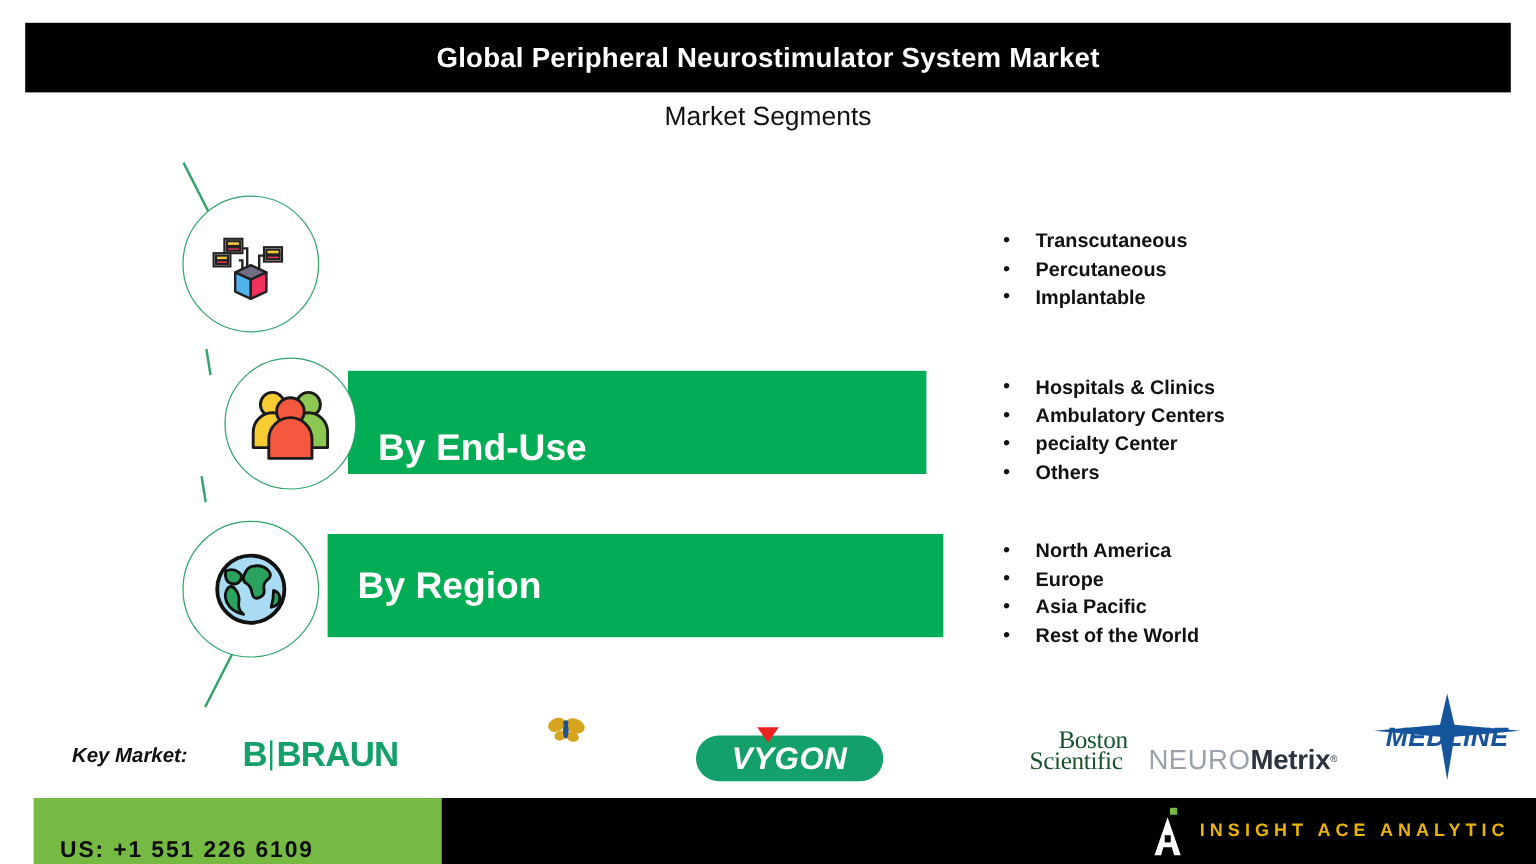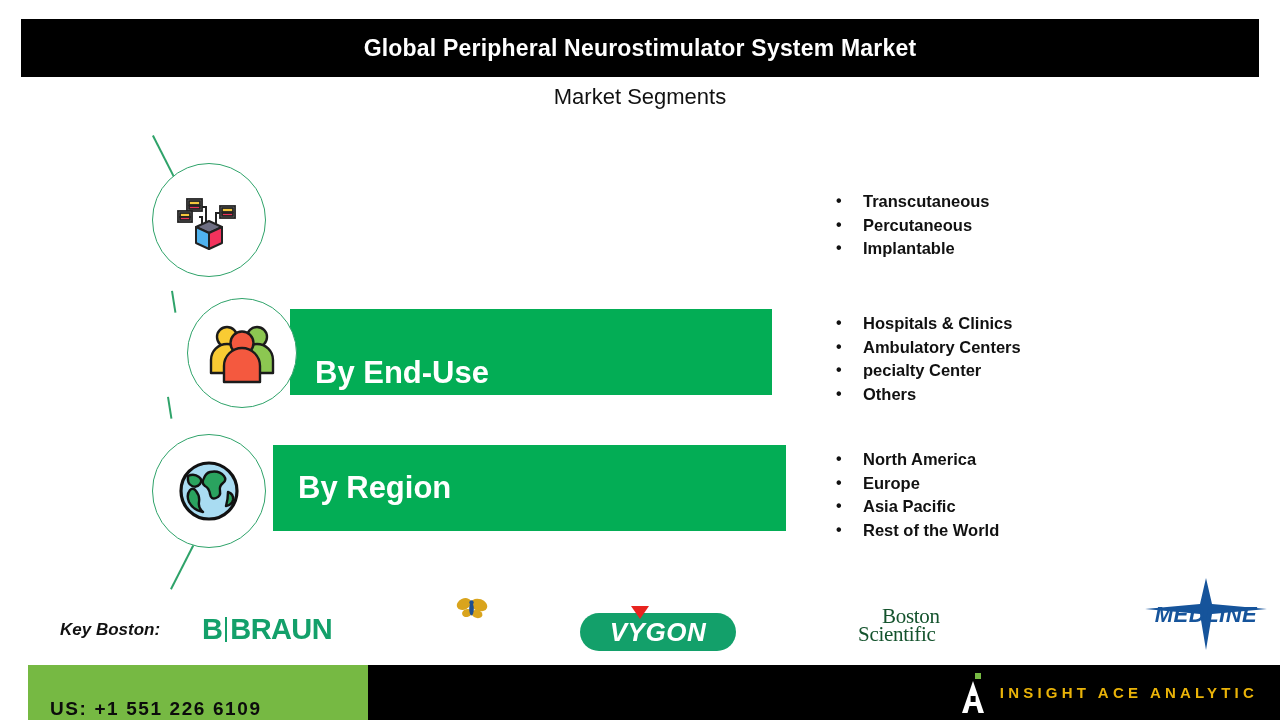--- a/index.html
+++ b/index.html
@@ -264,21 +264,21 @@
     <div class="bullet-item">
       <span class="bullet-dot">•</span>
       <span class="bullet-text">Asia Pacific</span>
     </div>
     <div class="bullet-item">
       <span class="bullet-dot">•</span>
       <span class="bullet-text">Rest of the World</span>
     </div>
   </div>
 
-  <div class="keyplayers-label">Key Boston:</div>
+  <div class="keyplayers-label">Key Market:</div>
 
   <div class="logo braun">
     <span>B</span>
     <span class="sep"></span>
     <span>BRAUN</span>
   </div>
 
   <div class="logo neurosigma">
     <svg class="ns-butterfly" width="34" height="26" viewBox="0 0 34 26">
       <g fill="#d9a41d">
@@ -297,20 +297,23 @@
       <span class="vtext">VYGON</span>
     </div>
     <div class="v-tri"></div>
   </div>
 
   <div class="logo boston">
     <div class="l1">Boston</div>
     <div class="l2">Scientific</div>
   </div>
 
+  <div class="logo neurometrix">
+    <span class="nm-a">NEURO</span><span class="nm-b">Metrix</span><span class="nm-r">®</span>
+  </div>
 
   <div class="logo medline">
     <svg width="122" height="72" viewBox="0 0 122 72" style="position:absolute;left:0;top:0;">
       <polygon points="61,0 67,26 122,31 67,36 61,72 55,36 0,31 55,26" fill="#16549b"></polygon>
     </svg>
     <div class="mtext">MEDLINE</div>
   </div>
 
   <div class="footer-green">
     <span class="footer-phone">US: +1 551 226 6109</span>

